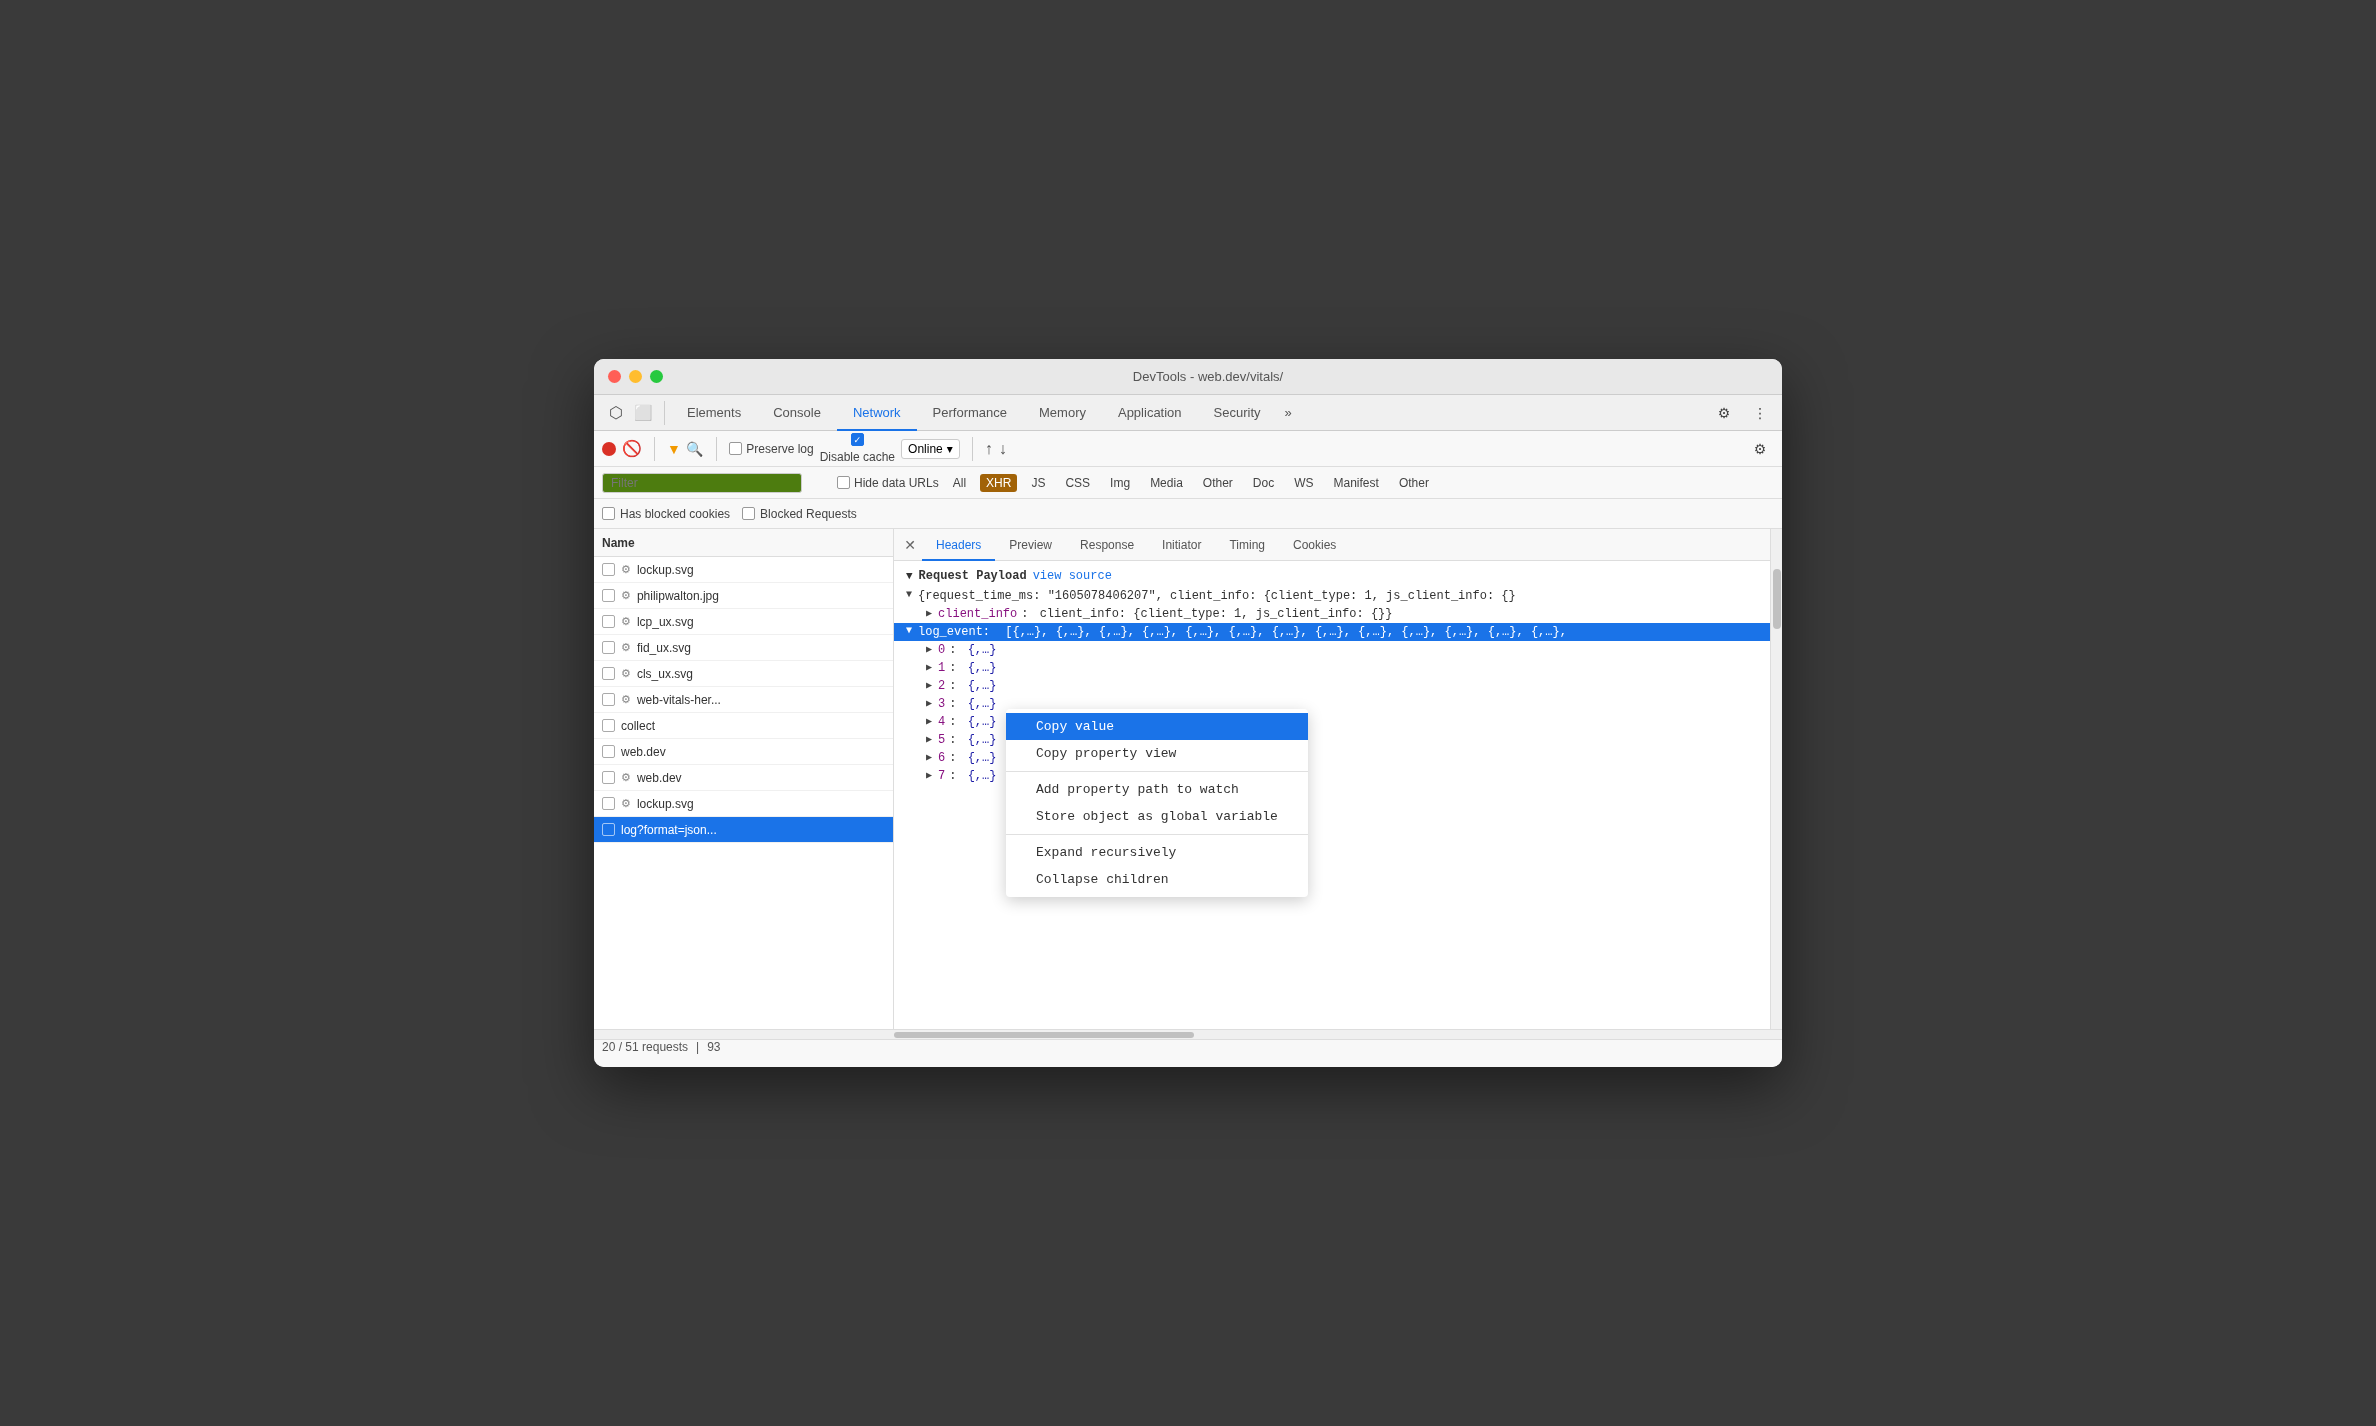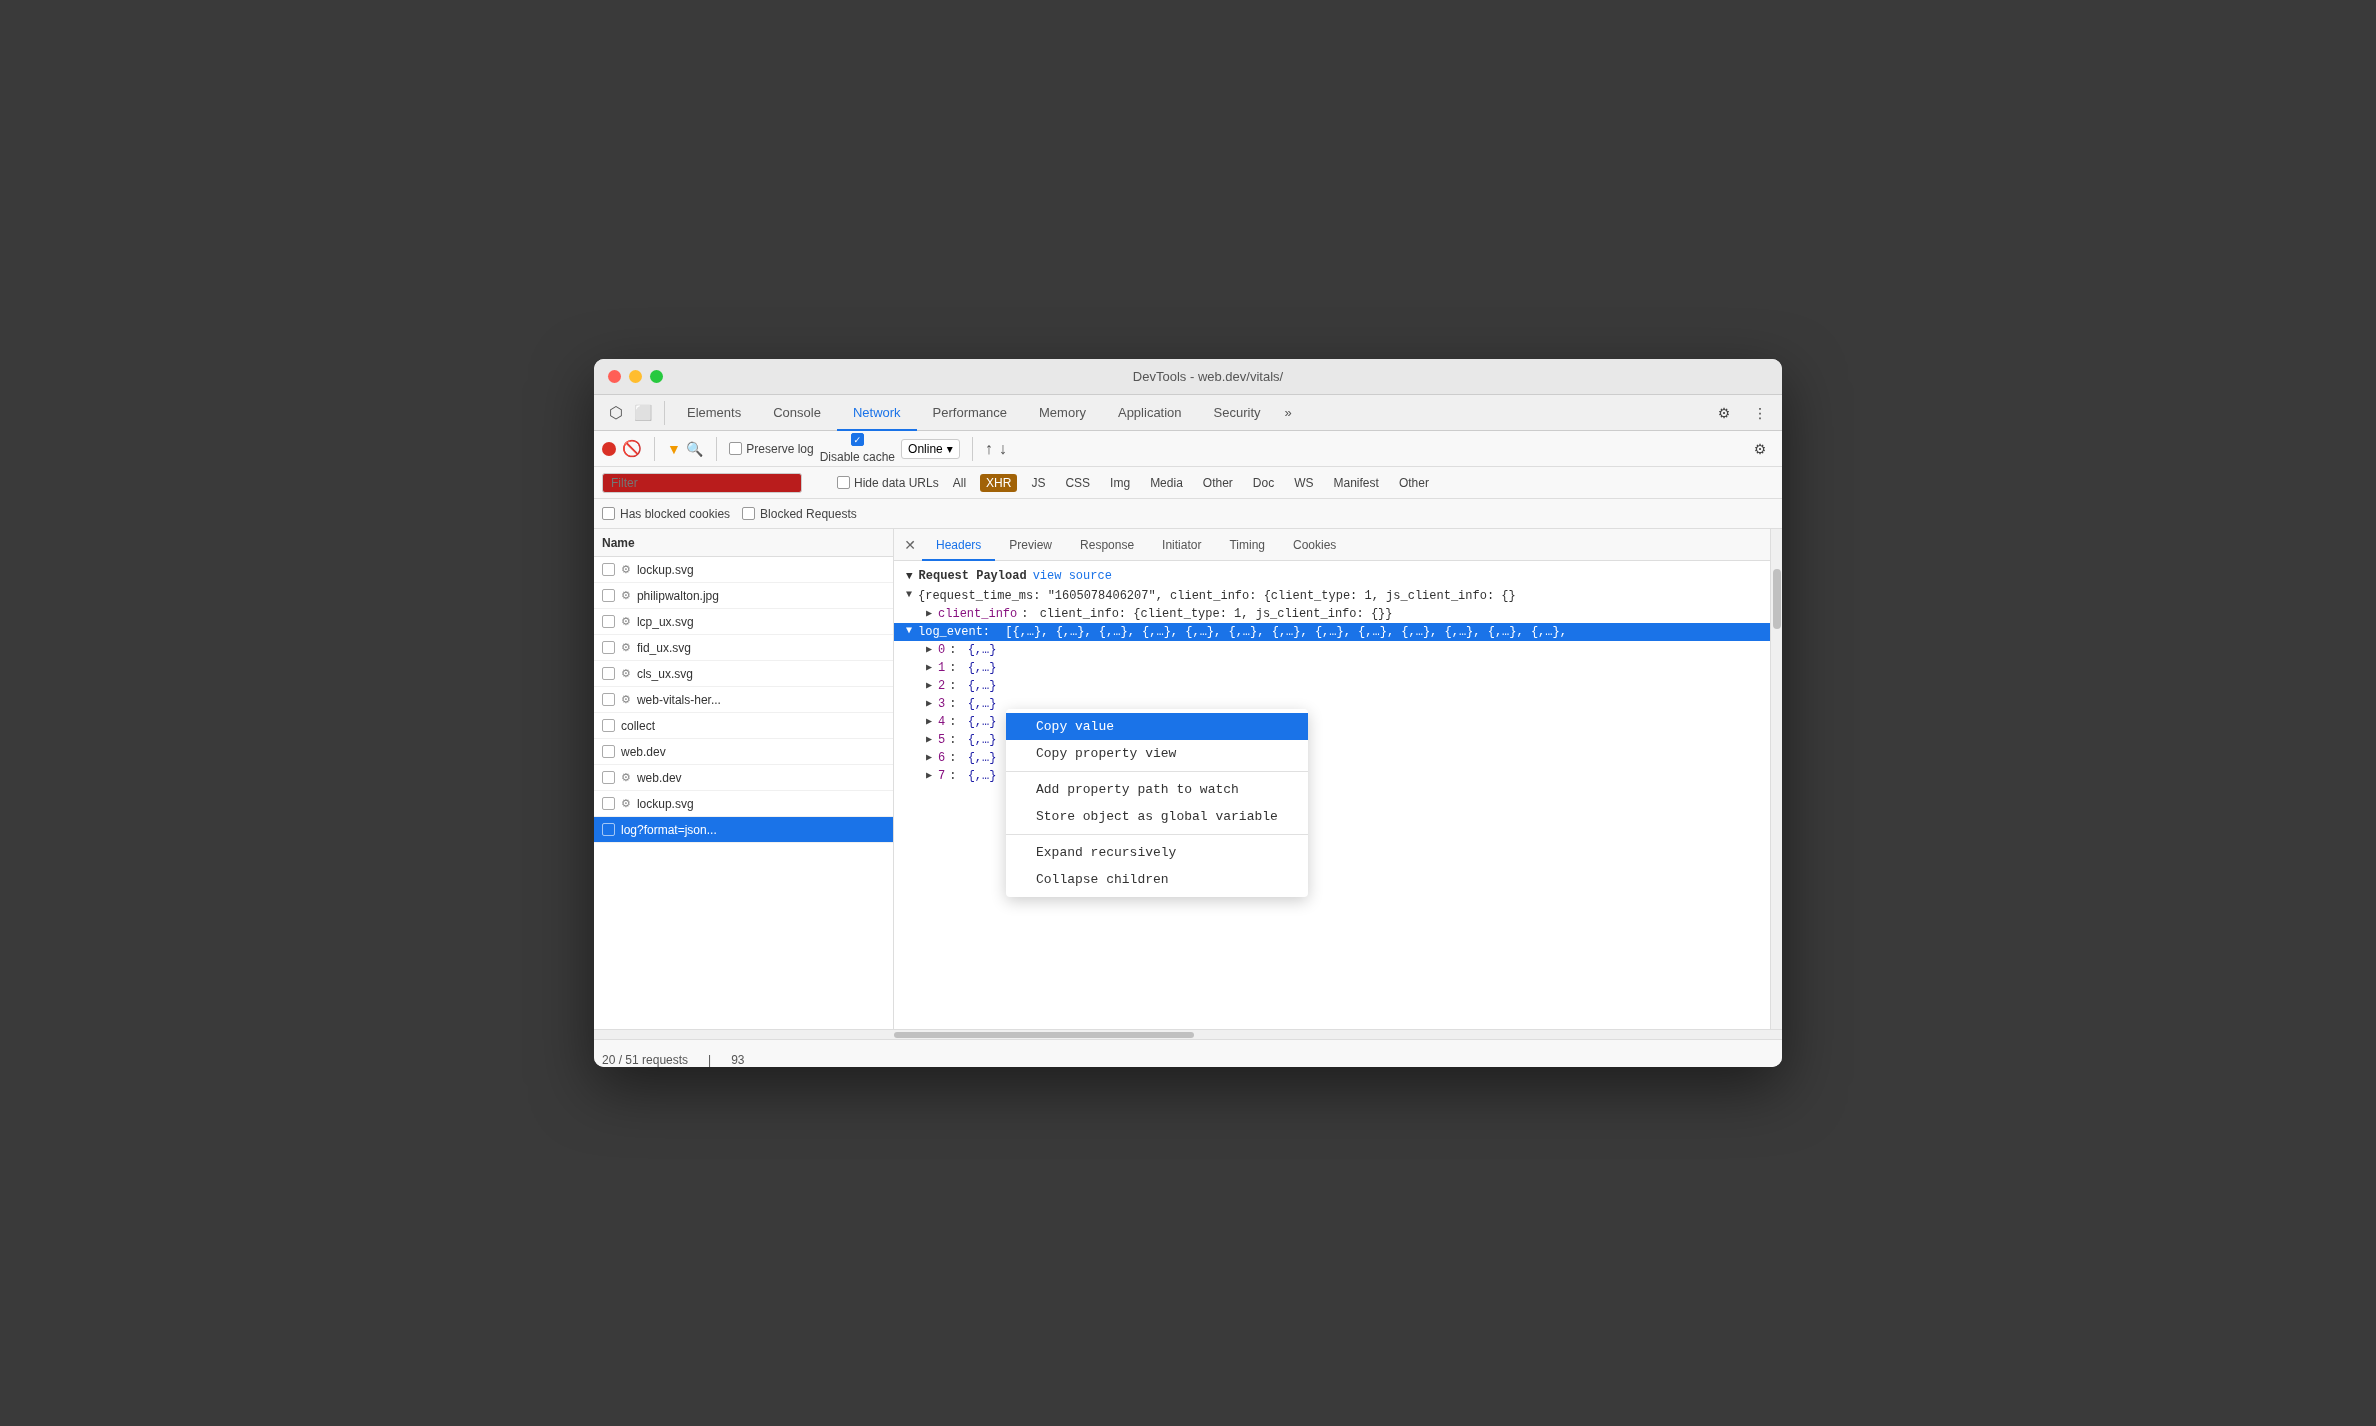--- a/index.html
+++ b/index.html
@@ -204,21 +204,21 @@
       gap: 8px;
       flex-wrap: nowrap;
     }
     .filter-input {
       border: 1px solid #ccc;
       border-radius: 3px;
       padding: 2px 8px;
       font-size: 12px;
       width: 200px;
       outline: none;
-      background: #b91c1c;
+      background: #4d7c0f;
     }
     .filter-type-btn {
       font-size: 12px;
       color: #444;
       cursor: pointer;
       padding: 2px 6px;
       border-radius: 3px;
     }
     .filter-type-btn.active {
       background: #a16207;
@@ -429,25 +429,25 @@
       height: 60px;
       background: #c0c0c0;
       border-radius: 4px;
       margin-top: 40px;
     }
     .status-bar {
       background: #f8f8f8;
       border-top: 1px solid #ddd;
       height: 28px;
       display: flex;
-      align-items: flex-end;
+      align-items: flex-start;
       padding: 0 8px;
       font-size: 12px;
       color: #555;
-      gap: 20px;
+      gap: 8px;
     }
     .h-scrollbar {
       height: 10px;
       background: #f0f0f0;
       border-top: 1px solid #ddd;
     }
     .h-scrollbar-thumb {
       height: 6px;
       margin: 2px;
       margin-left: 300px;

